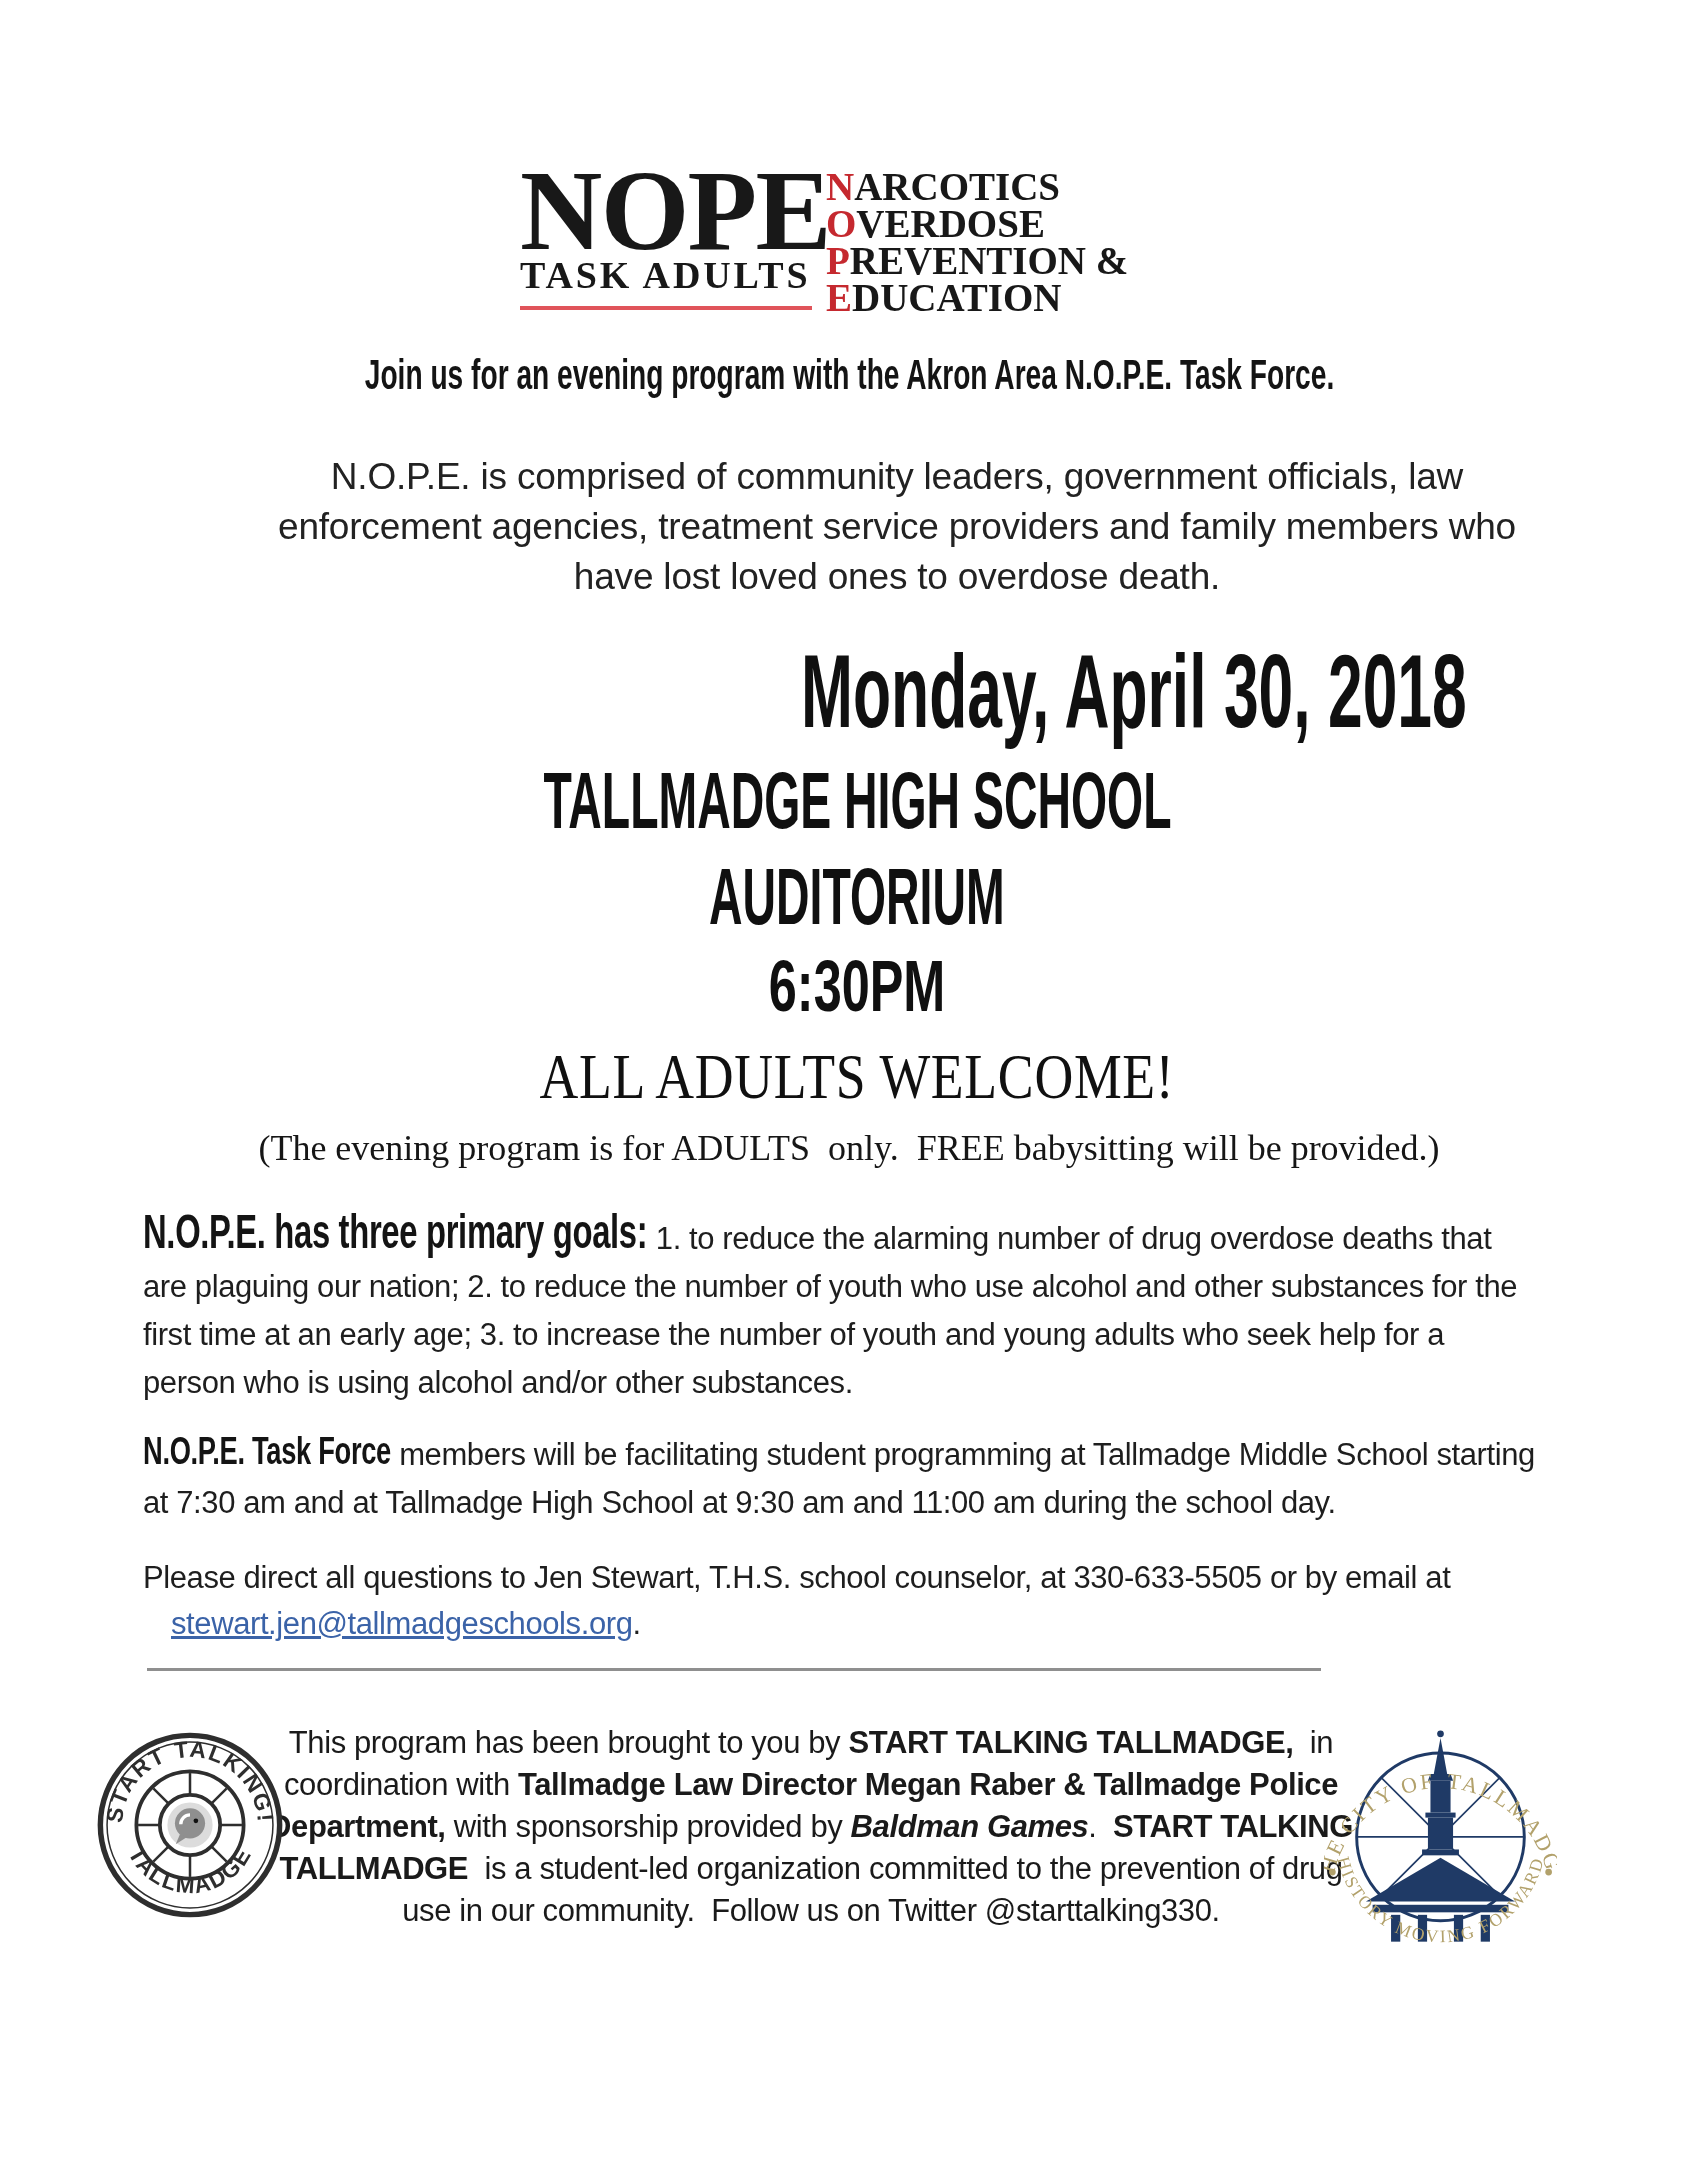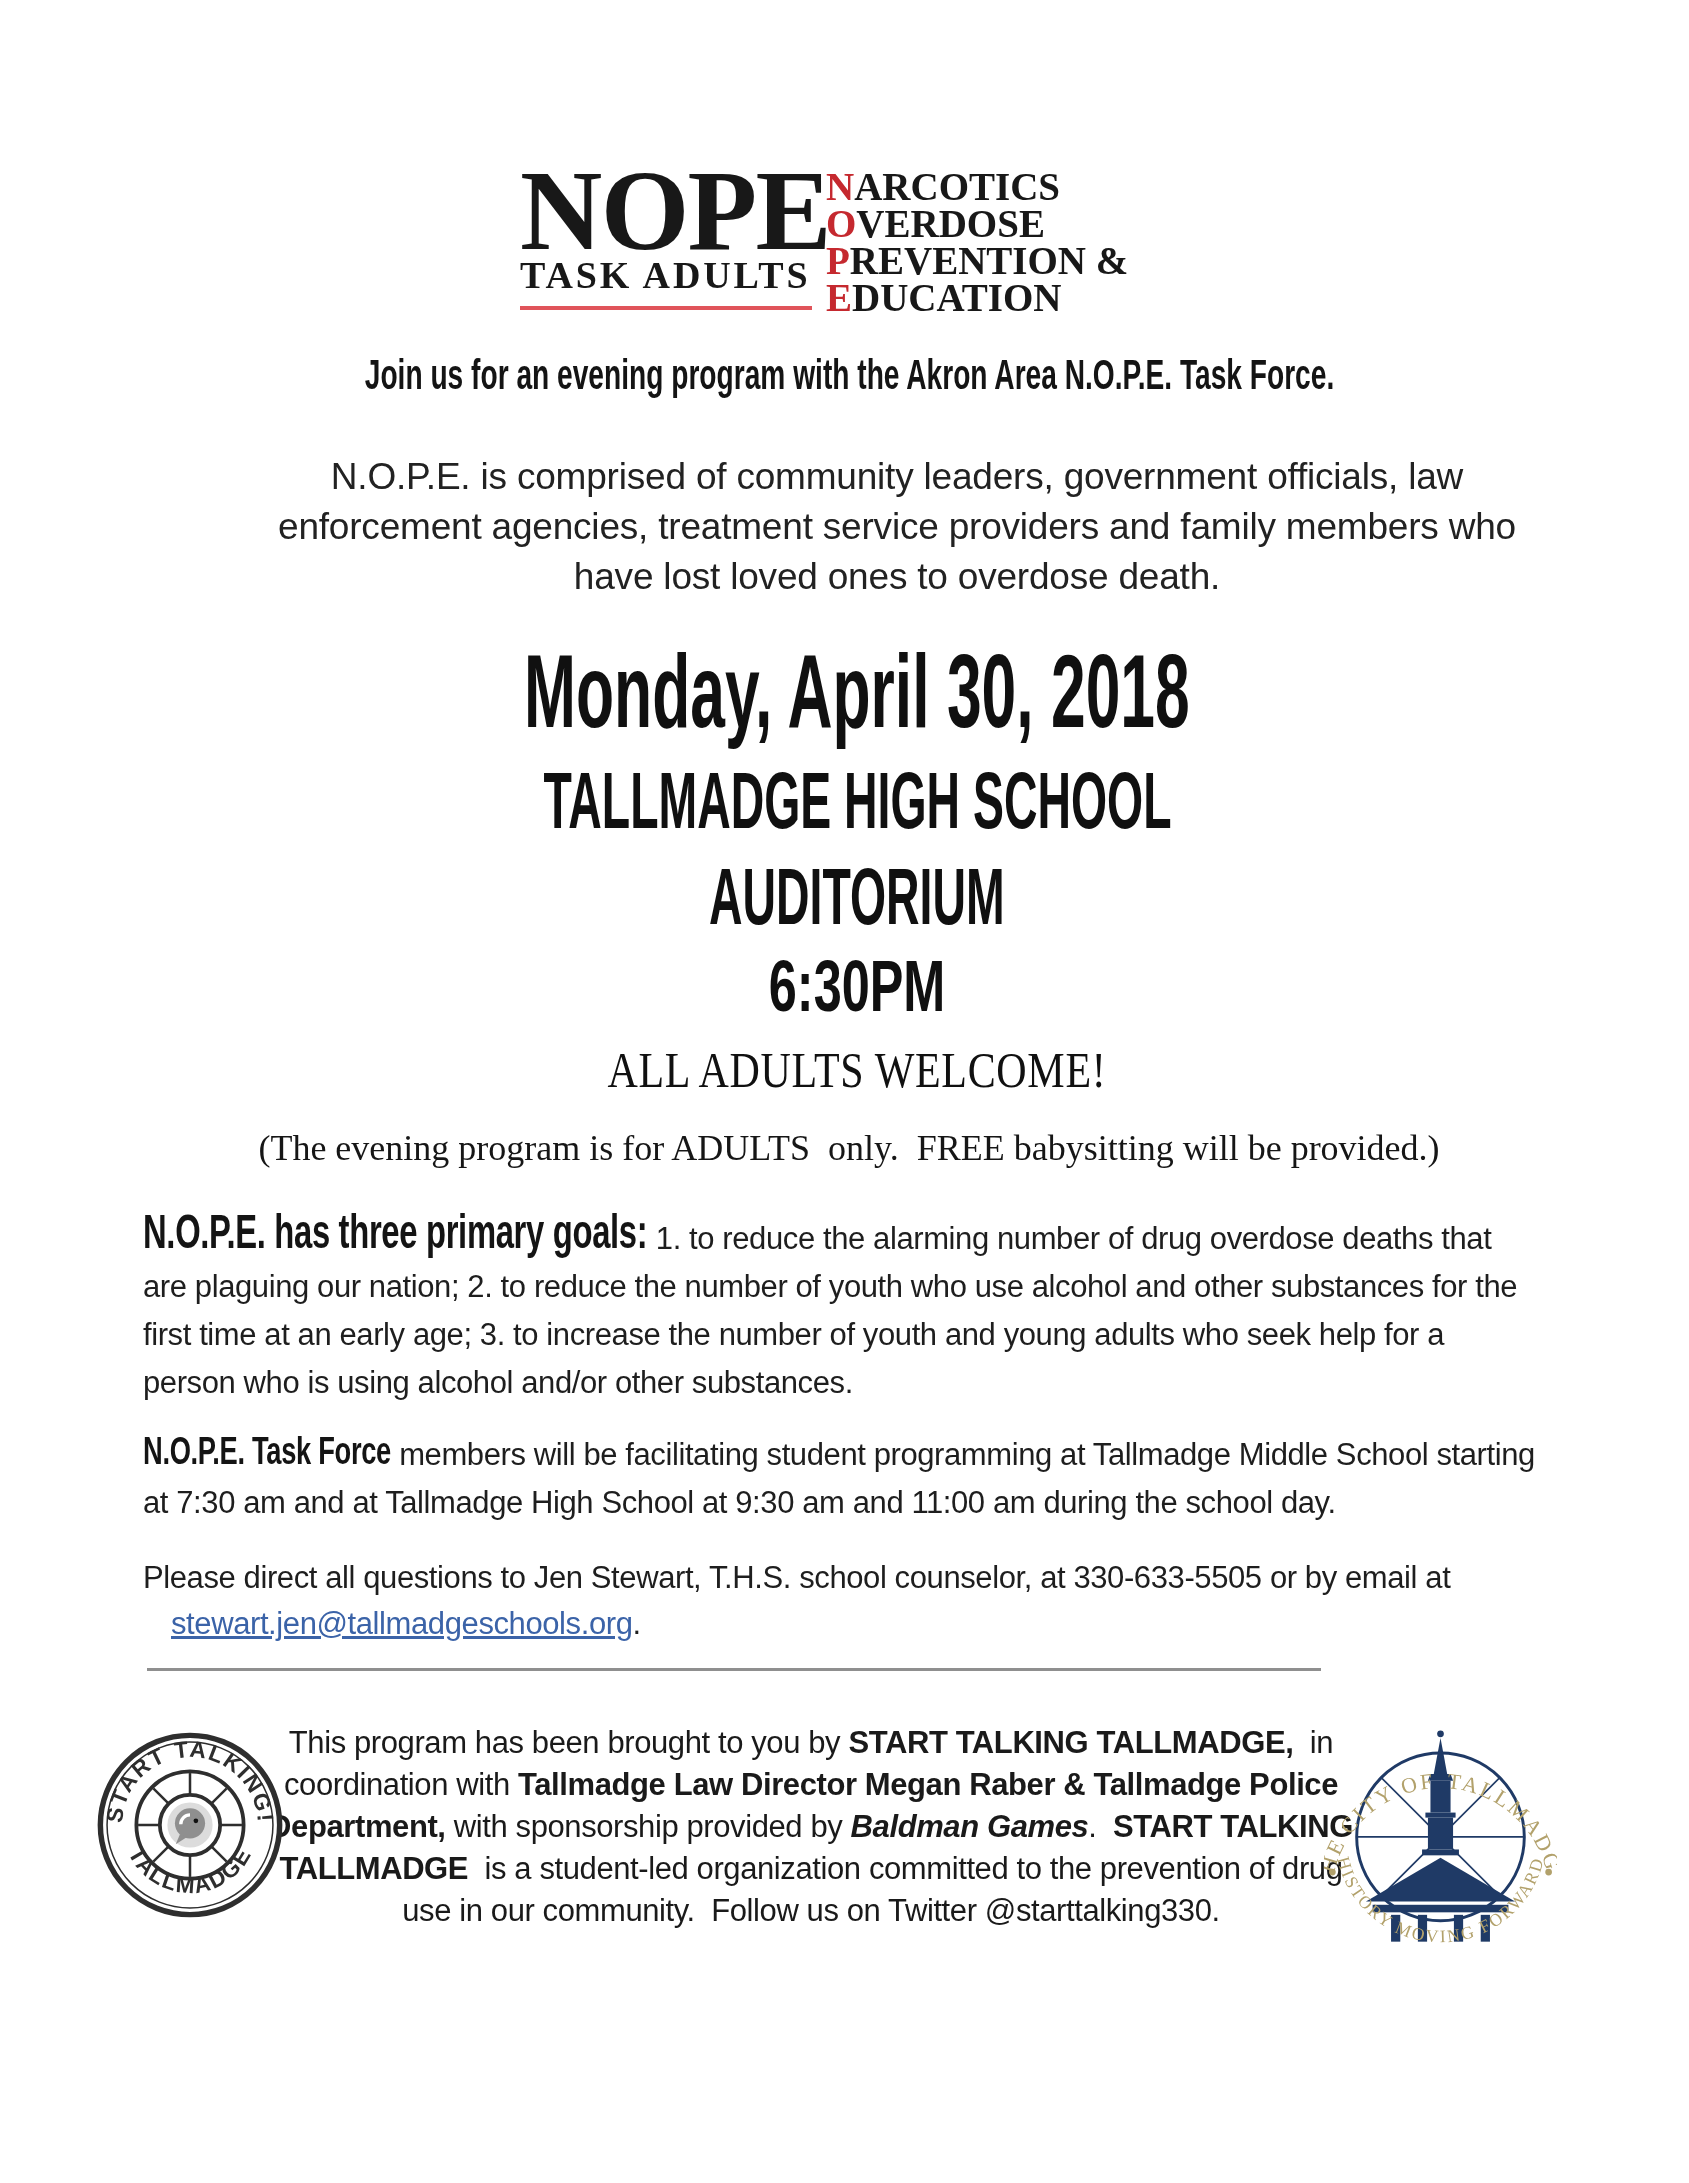--- a/index.html
+++ b/index.html
@@ -16,25 +16,25 @@
   .nope-acronym{position:absolute;left:826px;top:168px;font-family:"Liberation Serif",serif;
                 font-weight:bold;font-size:39px;line-height:37px;color:#181818;}
   .acr-initial{color:#c5292f;}
 
   
   .center-line{position:absolute;left:4px;width:1690px;text-align:center;white-space:pre;}
   .center-line.shift{left:25px;width:1664px;}
   .condense{display:inline-block;}
   .headline{top:352px;font-weight:bold;font-size:42px;line-height:1.1;color:#141414;}
   .intro{top:452px;font-size:37px;line-height:50px;letter-spacing:-0.2px;color:#222;margin-left:48px;}
-  .h-date{top:639px;font-weight:bold;font-size:104px;line-height:1;color:#101010;}
+  .h-date{top:639px;font-weight:bold;font-size:104px;line-height:1;color:#101010;text-align:right;}
   .h-venue{top:761px;font-weight:bold;font-size:80px;line-height:1;color:#101010;}
   .h-room{top:857px;font-weight:bold;font-size:80px;line-height:1;color:#101010;}
   .h-time{top:950px;font-weight:bold;font-size:72px;line-height:1;color:#101010;}
-  .h-welcome{top:1045px;font-family:"Liberation Serif",serif;font-size:50px;line-height:1;
+  .h-welcome{top:1045px;font-family:"Liberation Serif",serif;font-size:64px;line-height:1;
              letter-spacing:0.8px;color:#101010;}
   .note{top:1127px;font-family:"Liberation Serif",serif;font-size:36px;line-height:1.2;color:#161616;}
 
   
   .body-par{position:absolute;left:143px;width:1511px;margin:0;font-size:31px;
             line-height:48px;letter-spacing:-0.4px;white-space:pre;color:#1e1e1e;}
   .goals-par{top:1214px;}
   .prog-par{top:1431px;}
   .contact-par{top:1555px;line-height:46px;}
   .lead-bold{font-weight:bold;line-height:1;letter-spacing:-0.4px;color:#141414;}

